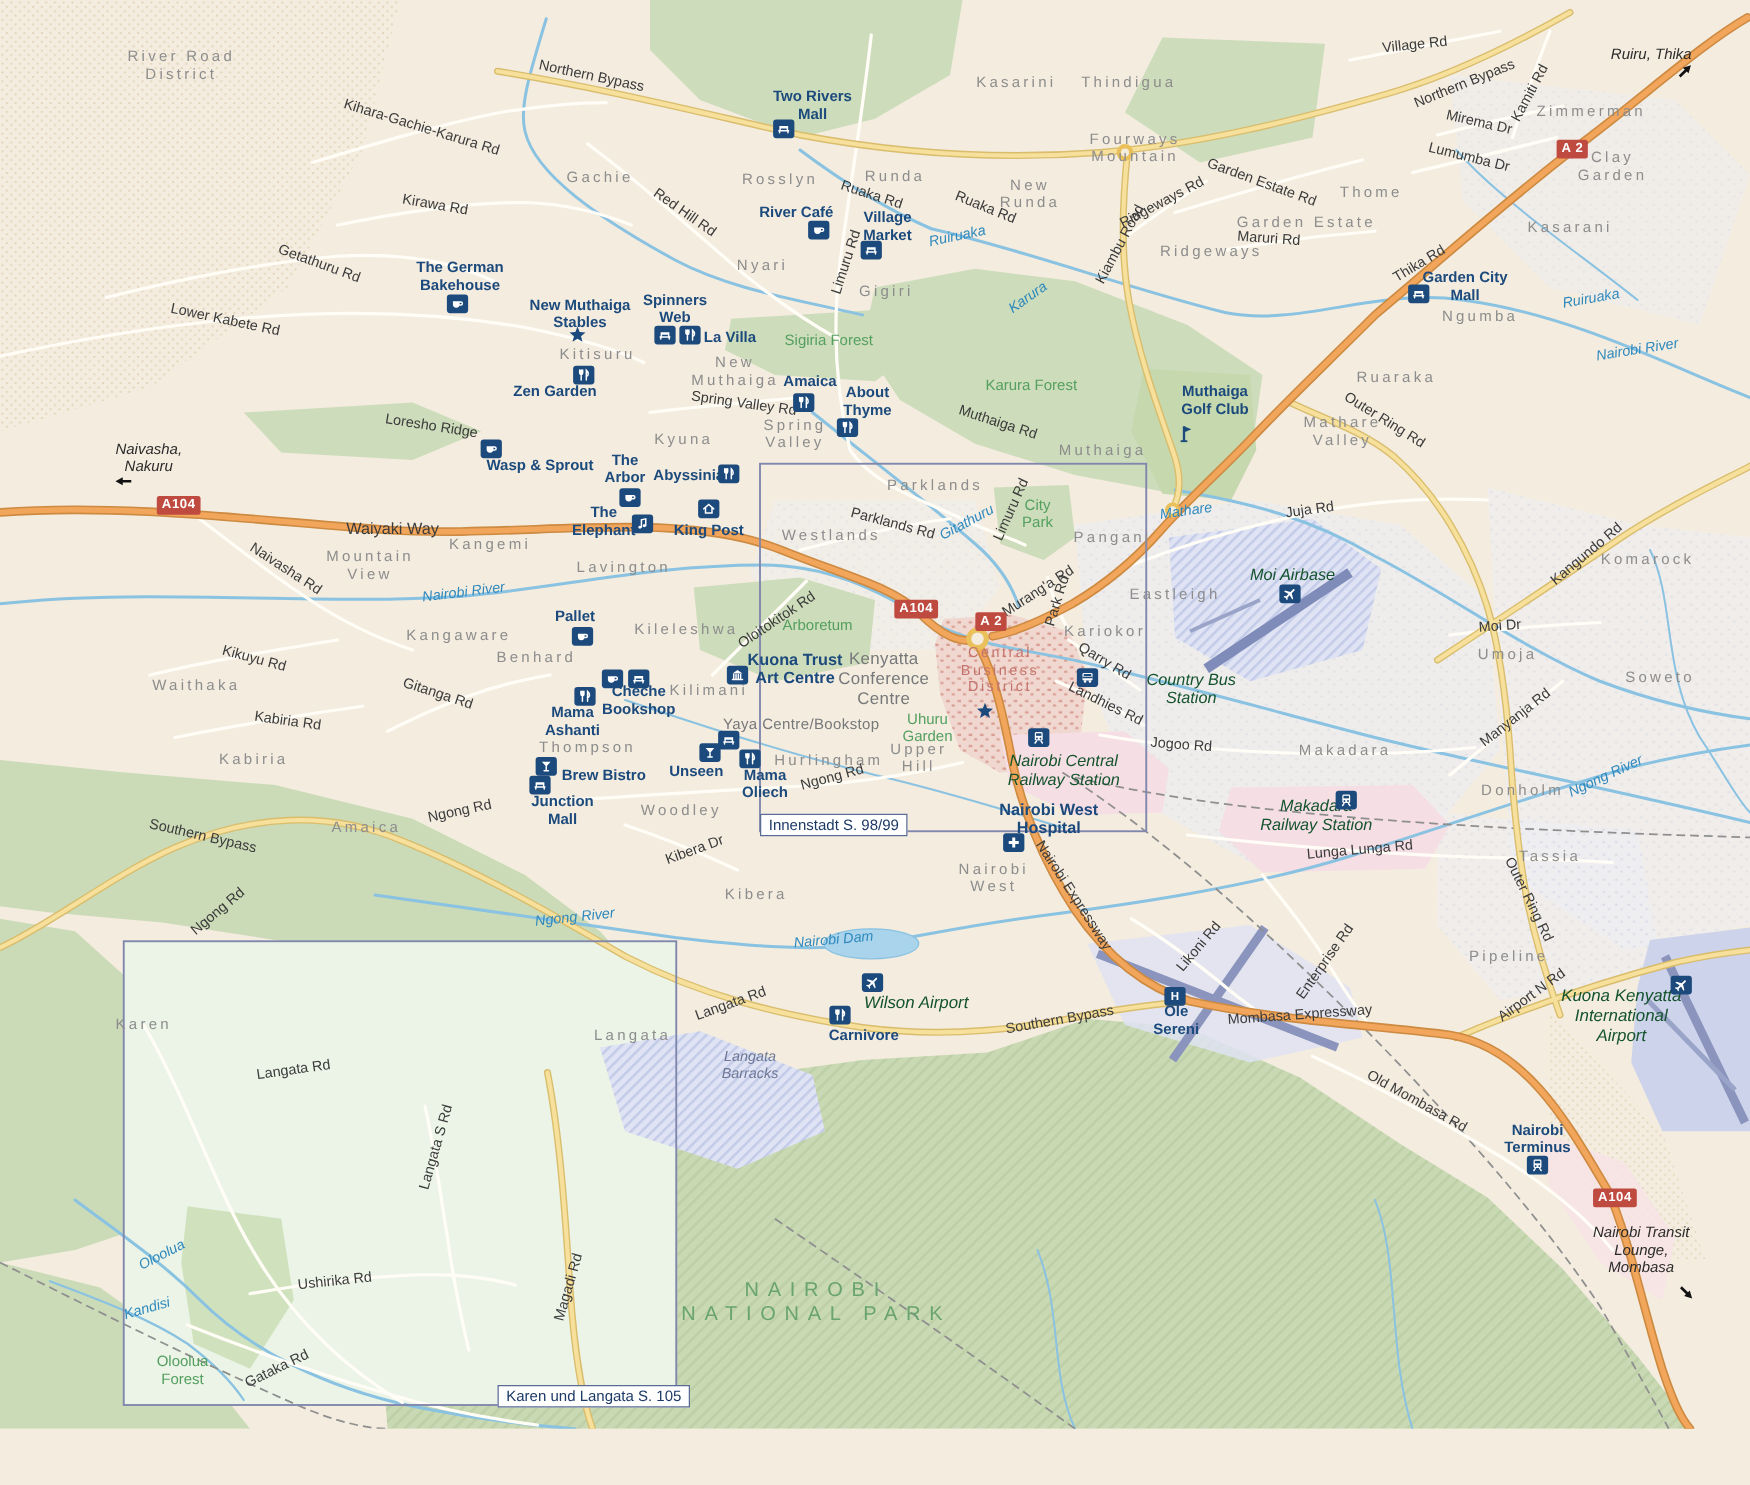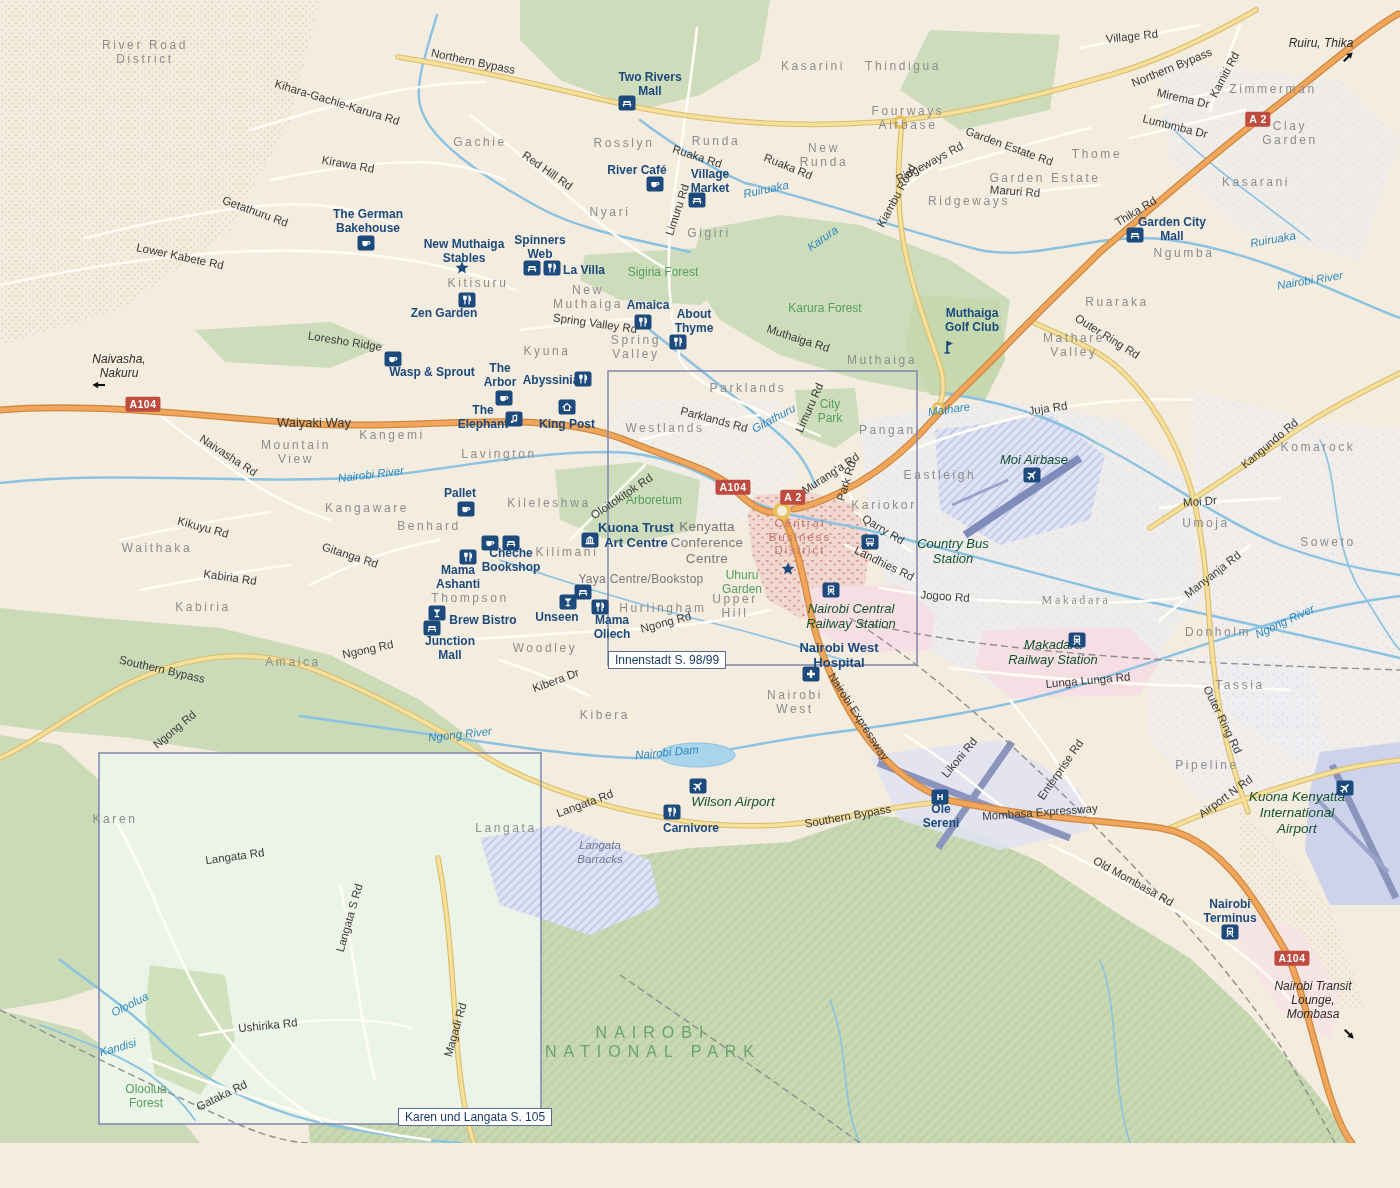--- a/index.html
+++ b/index.html
@@ -248,21 +248,21 @@
       <div class="lb poi" style="left: 710px; top: 181px; transform: translate(-50%, -50%) rotate(0deg);">Village
 Market</div>
       <div class="lb dist" style="left: 716px; top: 141px; transform: translate(-50%, -50%) rotate(0deg);">Runda</div>
       <div class="lb road" style="left: 697px; top: 157px; transform: translate(-50%, -50%) rotate(18deg);">Ruaka Rd</div>
       <div class="lb road" style="left: 788px; top: 167px; transform: translate(-50%, -50%) rotate(22deg);">Ruaka Rd</div>
       <div class="lb dist" style="left: 824px; top: 155px; transform: translate(-50%, -50%) rotate(0deg);">New
 Runda</div>
       <div class="lb dist" style="left: 813px; top: 66px; transform: translate(-50%, -50%) rotate(0deg);">Kasarini</div>
       <div class="lb dist" style="left: 903px; top: 66px; transform: translate(-50%, -50%) rotate(0deg);">Thindigua</div>
       <div class="lb dist" style="left: 908px; top: 118px; transform: translate(-50%, -50%) rotate(0deg);">Fourways
-Airbase</div>
+Mountain</div>
       <div class="lb road" style="left: 678px; top: 210px; transform: translate(-50%, -50%) rotate(-72deg);">Limuru Rd</div>
       <div class="lb dist" style="left: 709px; top: 233px; transform: translate(-50%, -50%) rotate(0deg);">Gigiri</div>
       <div class="lb dist" style="left: 610px; top: 212px; transform: translate(-50%, -50%) rotate(0deg);">Nyari</div>
       <div class="lb poi" style="left: 368px; top: 221px; transform: translate(-50%, -50%) rotate(0deg);">The German
 Bakehouse</div>
       <div class="lb poi" style="left: 464px; top: 251px; transform: translate(-50%, -50%) rotate(0deg);">New Muthaiga
 Stables</div>
       <div class="lb dist" style="left: 478px; top: 283px; transform: translate(-50%, -50%) rotate(0deg);">Kitisuru</div>
       <div class="lb poi" style="left: 444px; top: 313px; transform: translate(-50%, -50%) rotate(0deg);">Zen Garden</div>
       <div class="lb poi" style="left: 540px; top: 247px; transform: translate(-50%, -50%) rotate(0deg);">Spinners
@@ -404,21 +404,21 @@
       <div class="lb dist" style="left: 506px; top: 828px; transform: translate(-50%, -50%) rotate(0deg);">Langata</div>
       <div class="lb stn2" style="left: 600px; top: 853px; transform: translate(-50%, -50%) rotate(0deg);">Langata
 Barracks</div>
       <div class="lb road" style="left: 848px; top: 817px; transform: translate(-50%, -50%) rotate(-10deg);">Southern Bypass</div>
       <div class="lb road" style="left: 1040px; top: 813px; transform: translate(-50%, -50%) rotate(-4deg);">Mombasa Expressway</div>
       <div class="lb poi" style="left: 941px; top: 816px; transform: translate(-50%, -50%) rotate(0deg);">Ole
 Sereni</div>
       <div class="lb road" style="left: 960px; top: 758px; transform: translate(-50%, -50%) rotate(-50deg);">Likoni Rd</div>
       <div class="lb road" style="left: 1061px; top: 770px; transform: translate(-50%, -50%) rotate(-55deg);">Enterprise Rd</div>
       <div class="lb road" style="left: 1088px; top: 681px; transform: translate(-50%, -50%) rotate(-5deg);">Lunga Lunga Rd</div>
-      <div class="lb dist" style="left: 1076px; top: 600px; transform: translate(-50%, -50%) rotate(0deg); font-family: Liberation Serif, serif;">Makadara</div>
+      <div class="lb dist" style="left: 1076px; top: 600px; transform: translate(-50%, -50%) rotate(0deg);">Makadara</div>
       <div class="lb stn" style="left: 1053px; top: 652px; transform: translate(-50%, -50%) rotate(0deg);">Makadara
 Railway Station</div>
       <div class="lb dist" style="left: 1218px; top: 632px; transform: translate(-50%, -50%) rotate(0deg);">Donholm</div>
       <div class="lb water" style="left: 1285px; top: 622px; transform: translate(-50%, -50%) rotate(-25deg);">Ngong River</div>
       <div class="lb dist" style="left: 1240px; top: 685px; transform: translate(-50%, -50%) rotate(0deg);">Tassia</div>
       <div class="lb dist" style="left: 1207px; top: 765px; transform: translate(-50%, -50%) rotate(0deg);">Pipeline</div>
       <div class="lb road" style="left: 1222px; top: 720px; transform: translate(-50%, -50%) rotate(64deg);">Outer Ring Rd</div>
       <div class="lb road" style="left: 1270px; top: 444px; transform: translate(-50%, -50%) rotate(-40deg);">Kangundo Rd</div>
       <div class="lb dist" style="left: 1318px; top: 447px; transform: translate(-50%, -50%) rotate(0deg);">Komarock</div>
       <div class="lb road" style="left: 1200px; top: 502px; transform: translate(-50%, -50%) rotate(-4deg);">Moi Dr</div>

